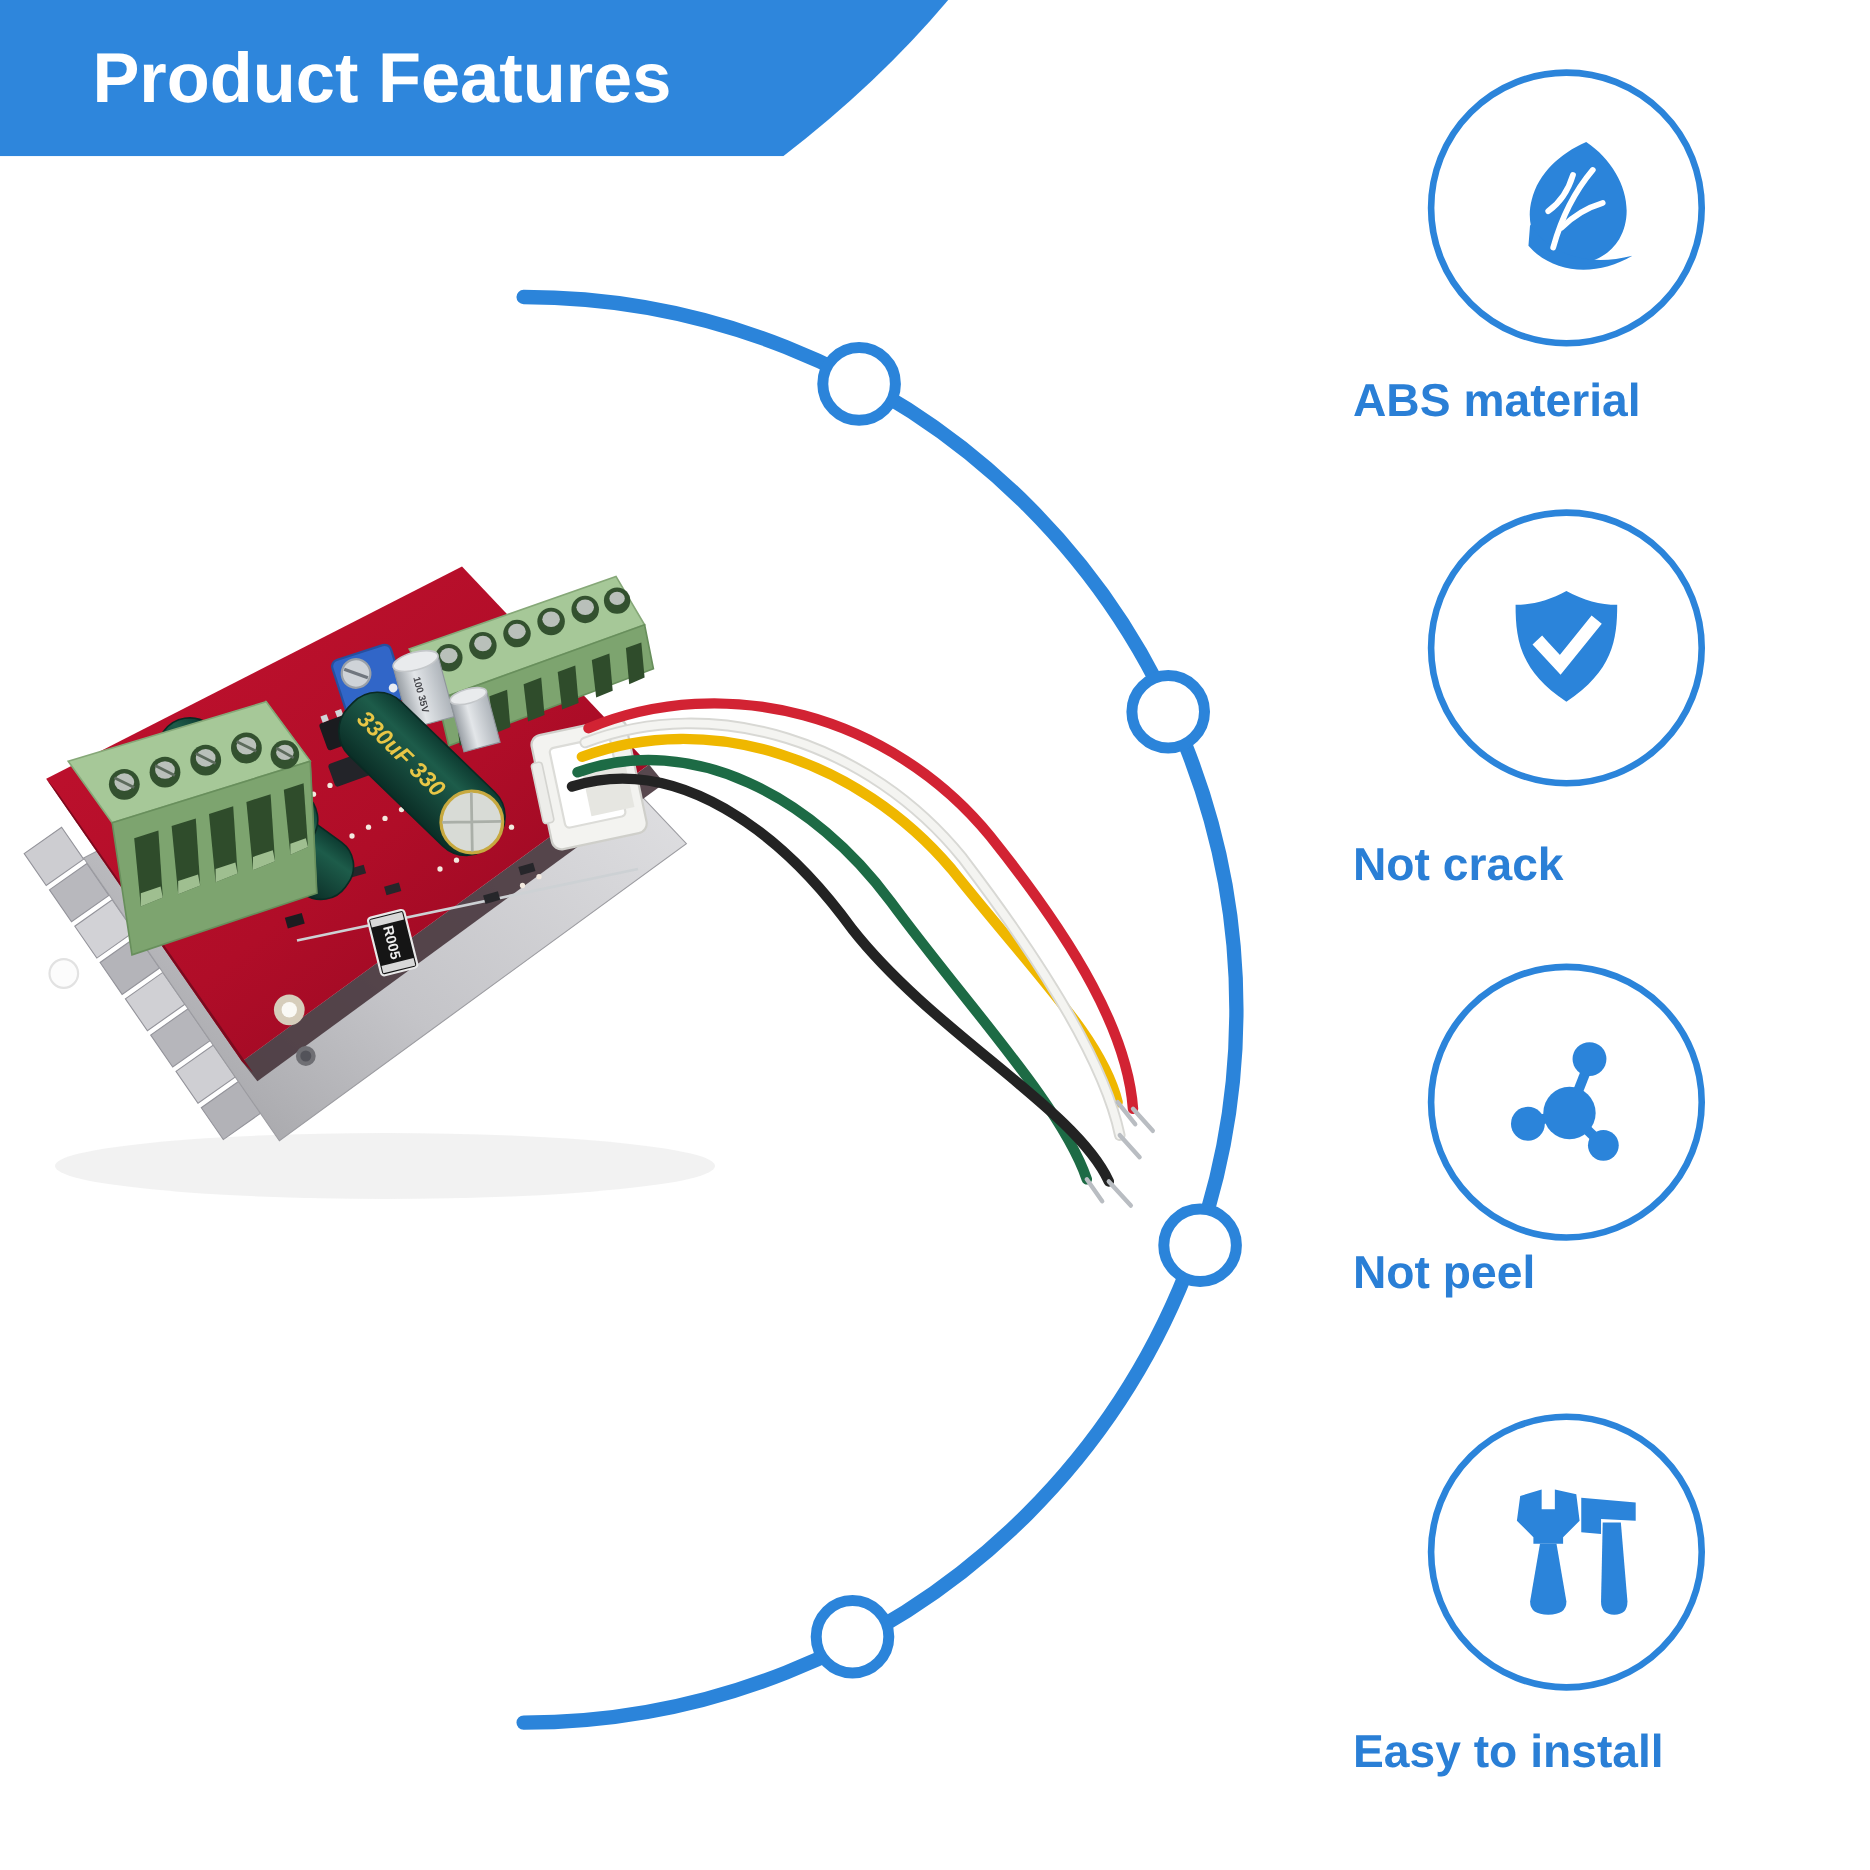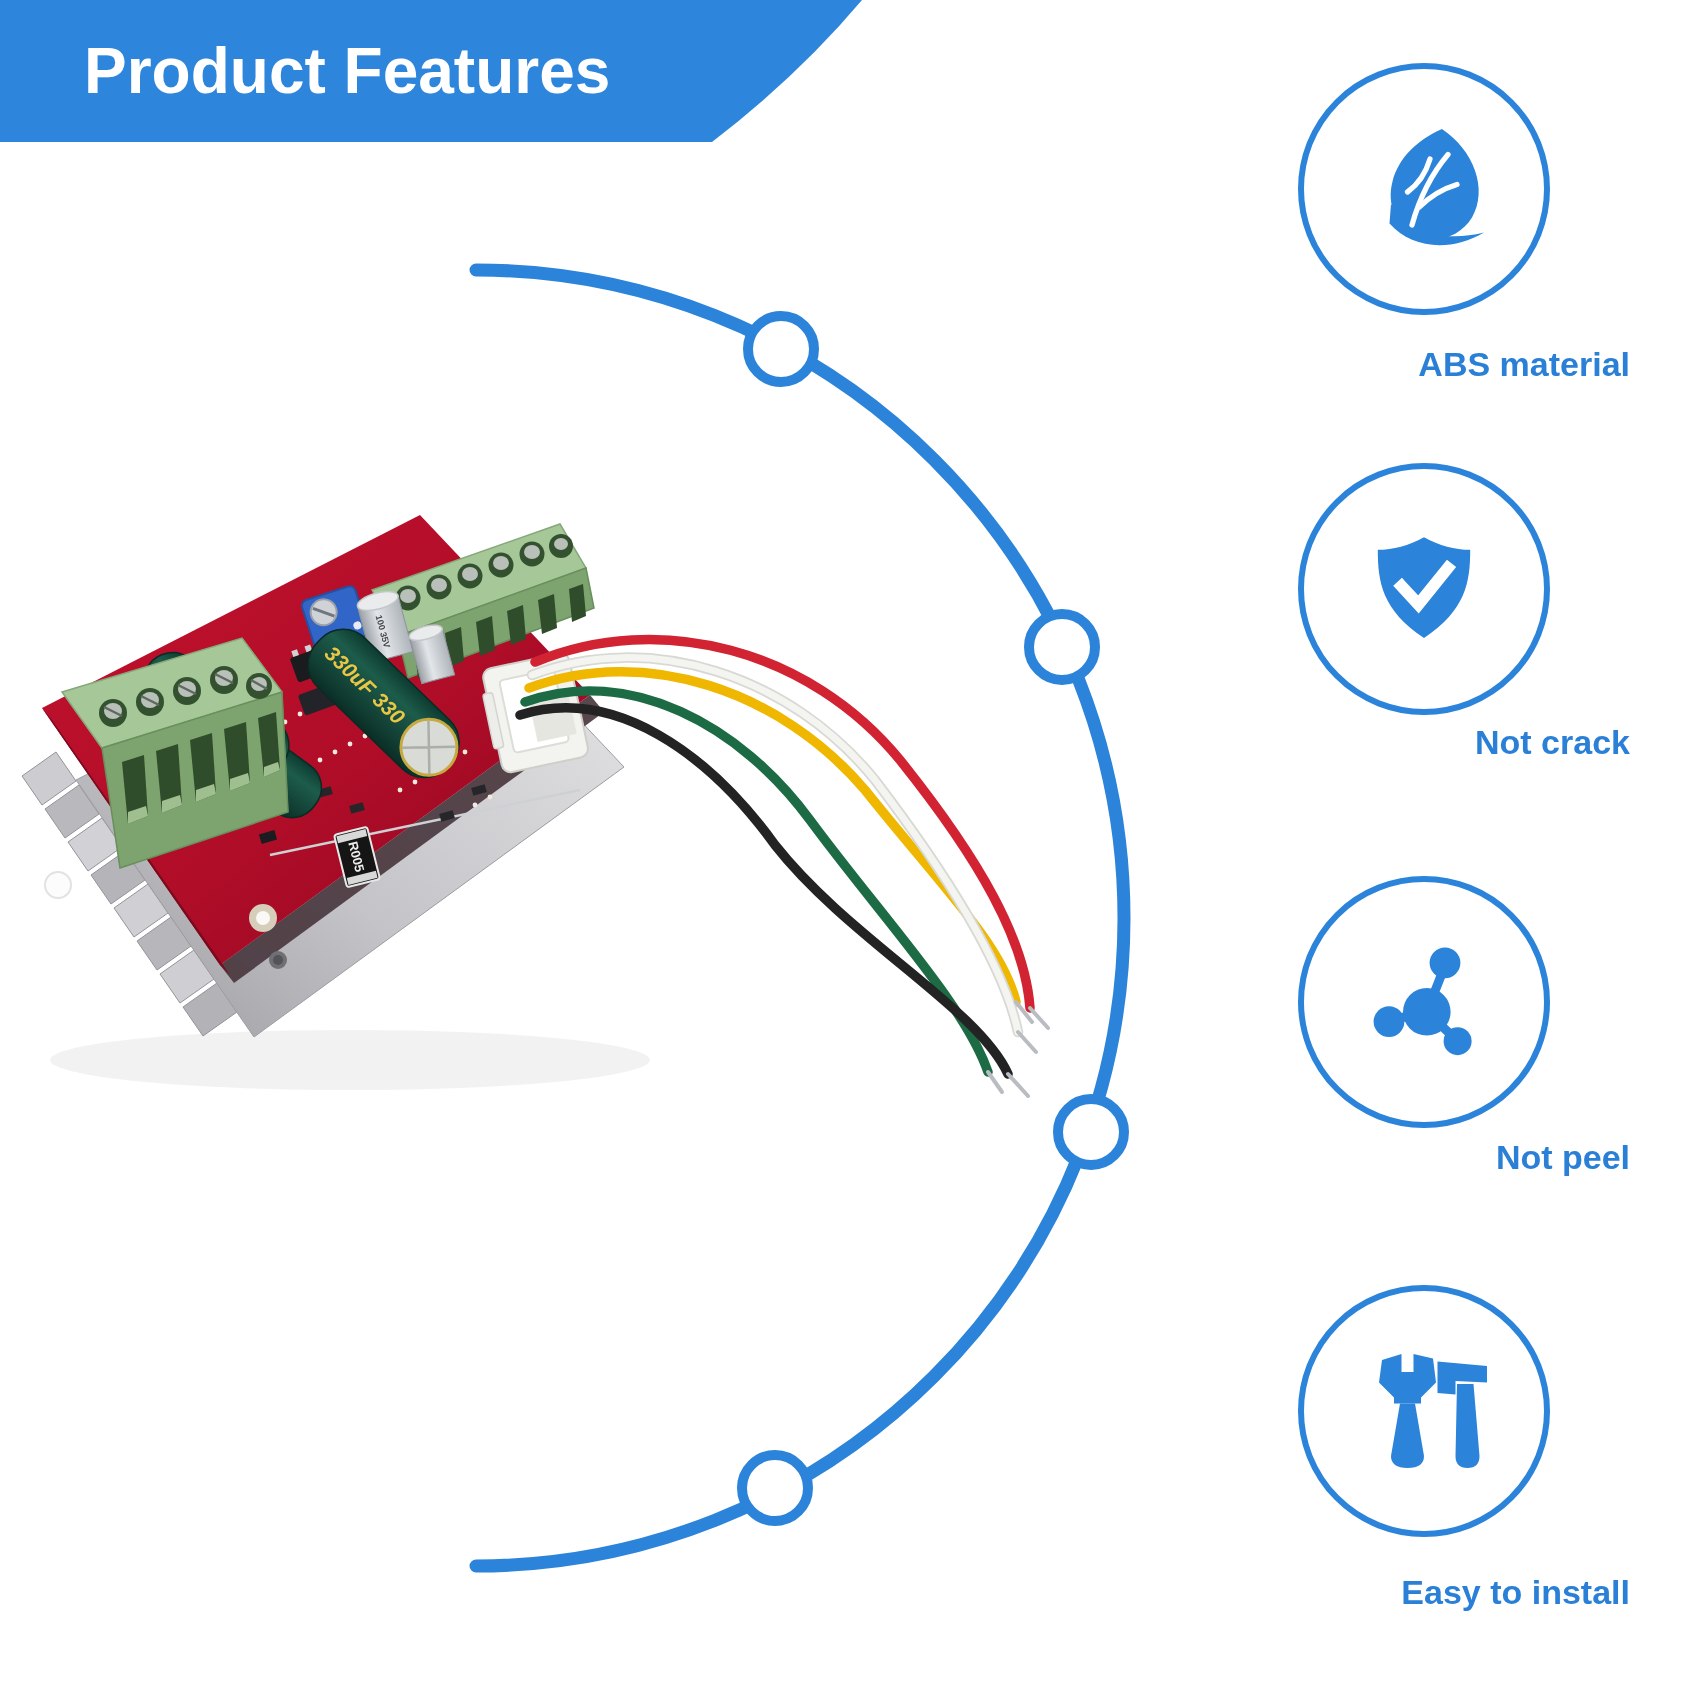--- a/index.html
+++ b/index.html
@@ -32,27 +32,27 @@
   .mid-text{fill:#e8c646;font:italic 700 21px "Liberation Sans",sans-serif;}
   .r005-text{fill:#ededed;font:700 13px "Liberation Sans",sans-serif;}
   .sc-text{fill:#45464b;font:700 9px "Liberation Sans",sans-serif;}
   
   .feature{position:absolute;}
   .icon-circle{
     width:252px;height:252px;border:6px solid var(--accent);border-radius:50%;
     background:#fff;display:flex;align-items:center;justify-content:center;
   }
   .feature-label{
-    position:absolute;width:400px;text-align:right;line-height:56px;
-    color:var(--label);font-size:34px;font-weight:700;
+    position:absolute;width:400px;text-align:left;line-height:56px;
+    color:var(--label);font-size:42px;font-weight:700;
   }
   .ac-f{fill:var(--accent);}
   .ac-s{stroke:var(--accent);}
   .pos-c1{left:1298px;top:63px;}   .pos-l1{left:1230px;top:336px;}
-  .pos-c2{left:1298px;top:463px;}  .pos-l2{left:1230px;top:714px;}
+  .pos-c2{left:1298px;top:463px;}  .pos-l2{left:1230px;top:758px;}
   .pos-c3{left:1298px;top:876px;}  .pos-l3{left:1230px;top:1129px;}
   .pos-c4{left:1298px;top:1285px;} .pos-l4{left:1230px;top:1564px;}
 </style>
 </head>
 <body>
 
 <div class="page">
 
   <div class="banner">
     <svg width="880" height="142" viewBox="0 0 880 142">

